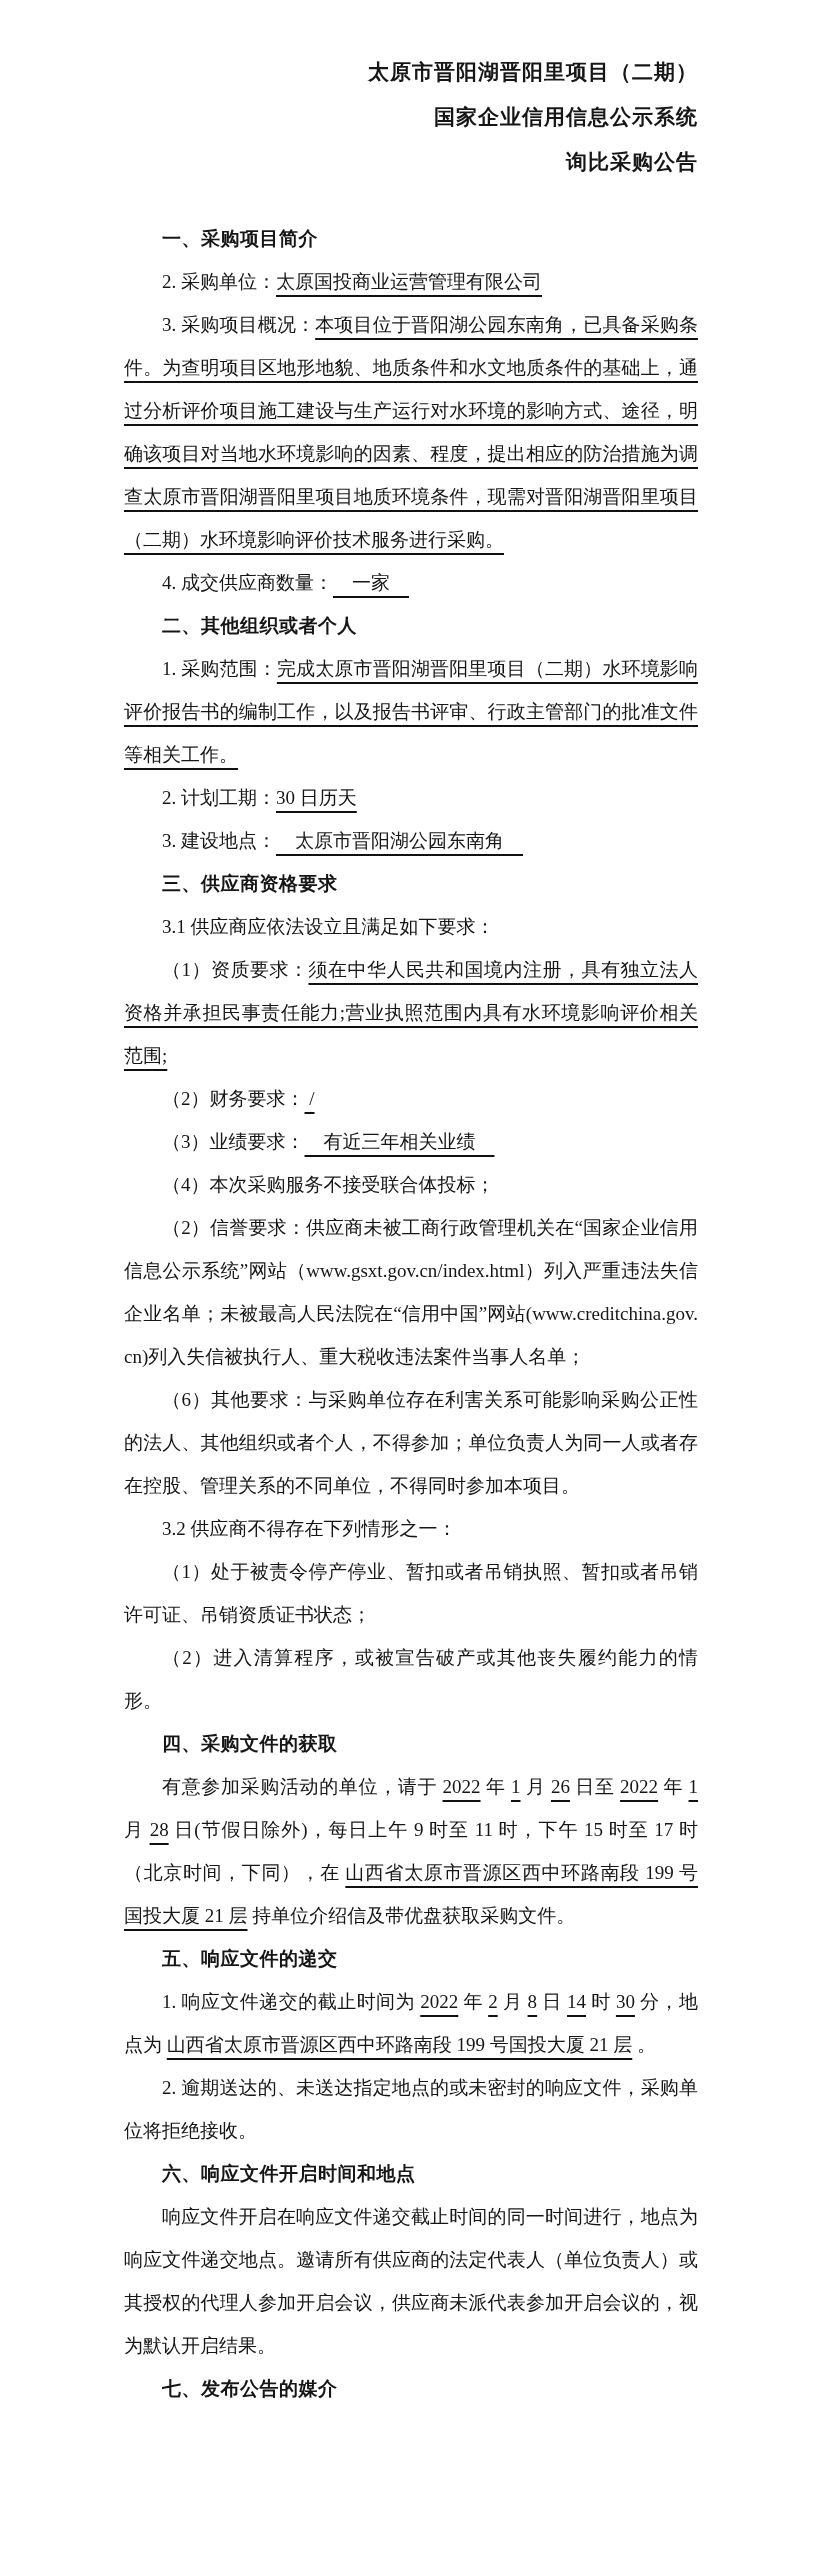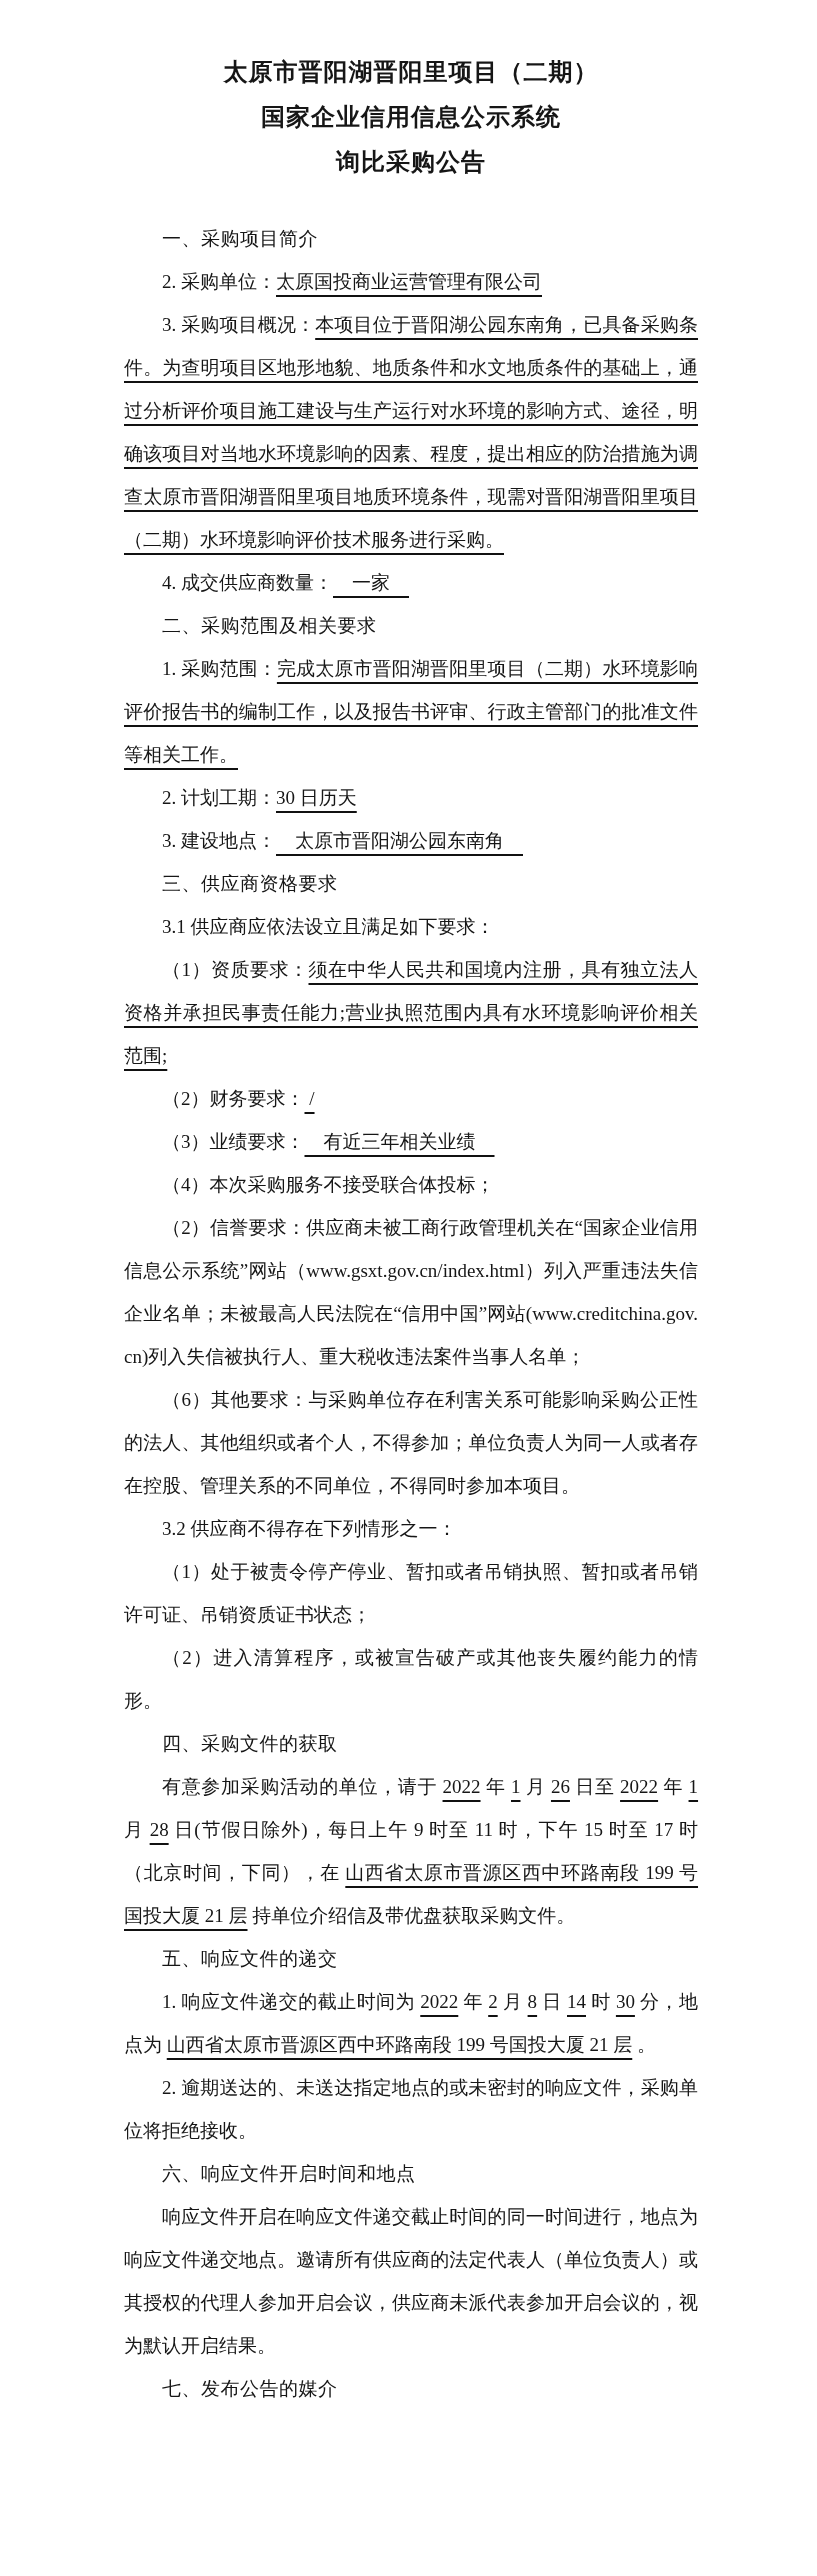--- a/index.html
+++ b/index.html
@@ -15,40 +15,40 @@
     overflow: hidden;
   }
   .page {
     box-sizing: border-box;
     width: 818px;
     height: 3040px;
     padding: 50px 120px 0 124px;
     background: #ffffff;
   }
   .titles {
-    text-align: center;
+    text-align: right;
     font-weight: 700;
-    font-size: 24px;
+    font-size: 21px;
     line-height: 45px;
     letter-spacing: 1px;
   }
   .titles p { margin: 0; }
   .content {
     margin-top: 32px;
     font-size: 19px;
     line-height: 43px;
     text-align: justify;
   }
   .line {
     margin: 0;
     text-indent: 2em;
     word-break: break-all;
   }
   .heading {
-    font-weight: 400;
+    font-weight: 700;
     letter-spacing: 0.5px;
   }
   .u {
     text-decoration: underline;
     text-decoration-thickness: 1.5px;
     text-underline-offset: 6.7px;
     text-decoration-color: #111;
   }
 </style>
 </head>
@@ -58,21 +58,21 @@
   <div class="titles">
     <p>太原市晋阳湖晋阳里项目（二期）</p>
     <p>国家企业信用信息公示系统</p>
     <p>询比采购公告</p>
   </div>
   <div class="content">
       <p class="line heading"><span>一、采购项目简介</span></p>
       <p class="line"><span>2. 采购单位：</span><span class="u">太原国投商业运营管理有限公司</span></p>
       <p class="line"><span>3. 采购项目概况：</span><span class="u">本项目位于晋阳湖公园东南角，已具备采购条件。为查明项目区地形地貌、地质条件和水文地质条件的基础上，通过分析评价项目施工建设与生产运行对水环境的影响方式、途径，明确该项目对当地水环境影响的因素、程度，提出相应的防治措施为调查太原市晋阳湖晋阳里项目地质环境条件，现需对晋阳湖晋阳里项目（二期）水环境影响评价技术服务进行采购。</span></p>
       <p class="line"><span>4. 成交供应商数量：</span><span class="u">　一家　</span></p>
-      <p class="line heading"><span>二、采购范围及相关要求</span></p>
+      <p class="line heading"><span>二、其他组织或者个人</span></p>
       <p class="line"><span>1. 采购范围：</span><span class="u">完成太原市晋阳湖晋阳里项目（二期）水环境影响评价报告书的编制工作，以及报告书评审、行政主管部门的批准文件等相关工作。</span></p>
       <p class="line"><span>2. 计划工期：</span><span class="u">30 日历天</span></p>
       <p class="line"><span>3. 建设地点：</span><span class="u">　太原市晋阳湖公园东南角　</span></p>
       <p class="line heading"><span>三、供应商资格要求</span></p>
       <p class="line"><span>3.1 供应商应依法设立且满足如下要求：</span></p>
       <p class="line"><span>（1）资质要求：</span><span class="u">须在中华人民共和国境内注册，具有独立法人资格并承担民事责任能力;营业执照范围内具有水环境影响评价相关范围;</span></p>
       <p class="line"><span>（2）财务要求：</span><span class="u"> / </span></p>
       <p class="line"><span>（3）业绩要求：</span><span class="u">　有近三年相关业绩　</span></p>
       <p class="line"><span>（4）本次采购服务不接受联合体投标；</span></p>
       <p class="line"><span>（2）信誉要求：供应商未被工商行政管理机关在“国家企业信用信息公示系统”网站（www.gsxt.gov.cn/index.html）列入严重违法失信企业名单；未被最高人民法院在“信用中国”网站(www.creditchina.gov.cn)列入失信被执行人、重大税收违法案件当事人名单；</span></p>

